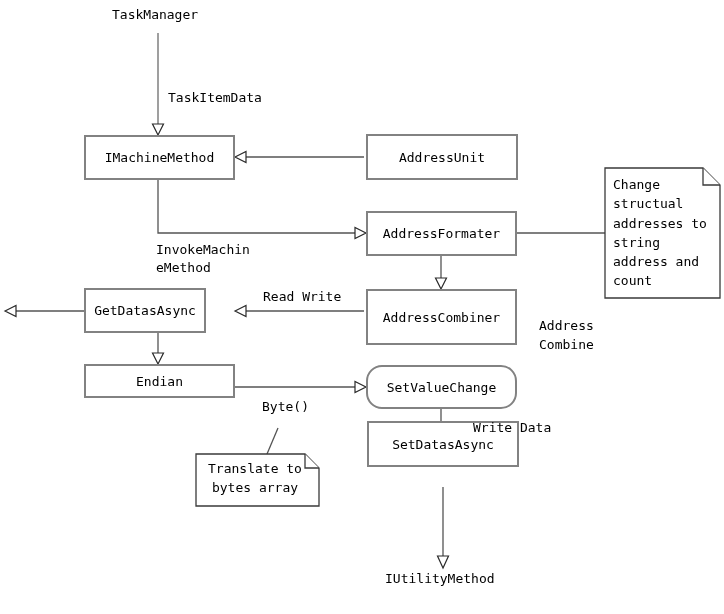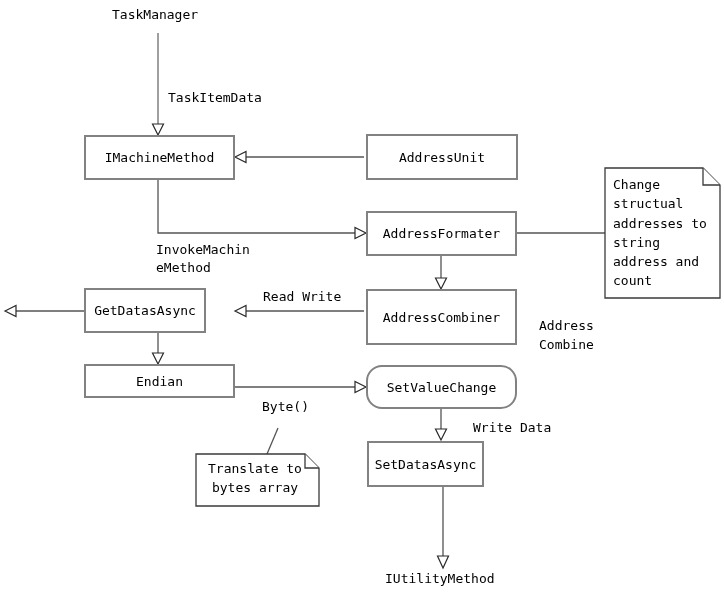--- a/index.html
+++ b/index.html
@@ -49,21 +49,21 @@
   #lbl-byte{left:262px;top:399px;}
   #lbl-writedata{left:458px;top:420px;margin-left:15px;}
   #lbl-iutilitymethod{left:385px;top:571px;}
   #box-imachinemethod{left:84px;top:135px;width:151px;height:45px;}
   #box-addressunit{left:366px;top:134px;width:152px;height:46px;}
   #box-addressformater{left:366px;top:211px;width:151px;height:45px;}
   #box-addresscombiner{left:366px;top:289px;width:151px;height:56px;}
   #box-getdatasasync{left:84px;top:288px;width:122px;height:45px;}
   #box-endian{left:84px;top:364px;width:151px;height:34px;}
   #box-setvaluechange{left:366px;top:365px;width:151px;height:44px;border-radius:16px;}
-  #box-setdatasasync{left:367px;top:441px;width:117px;height:46px;}
+  #box-setdatasasync{left:367px;top:421px;width:152px;height:46px;}
 </style>
 </head>
 <body>
 
 <div id="canvas">
 
   <svg id="wires" viewBox="0 0 724 614" xmlns="http://www.w3.org/2000/svg">
 
     <g>
       <line x1="158" y1="33" x2="158" y2="124" stroke="#7f7f7f" stroke-width="1.5"></line>

